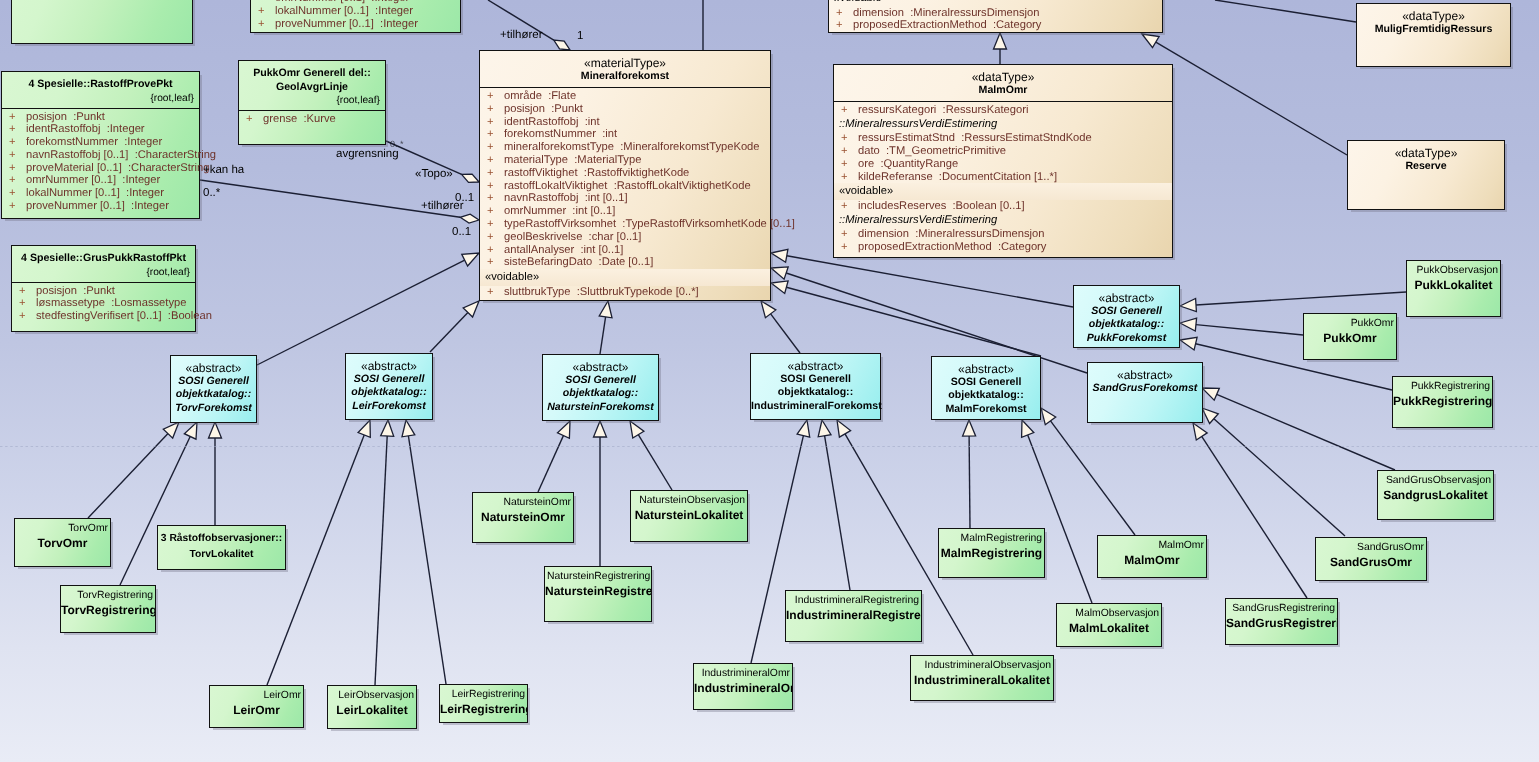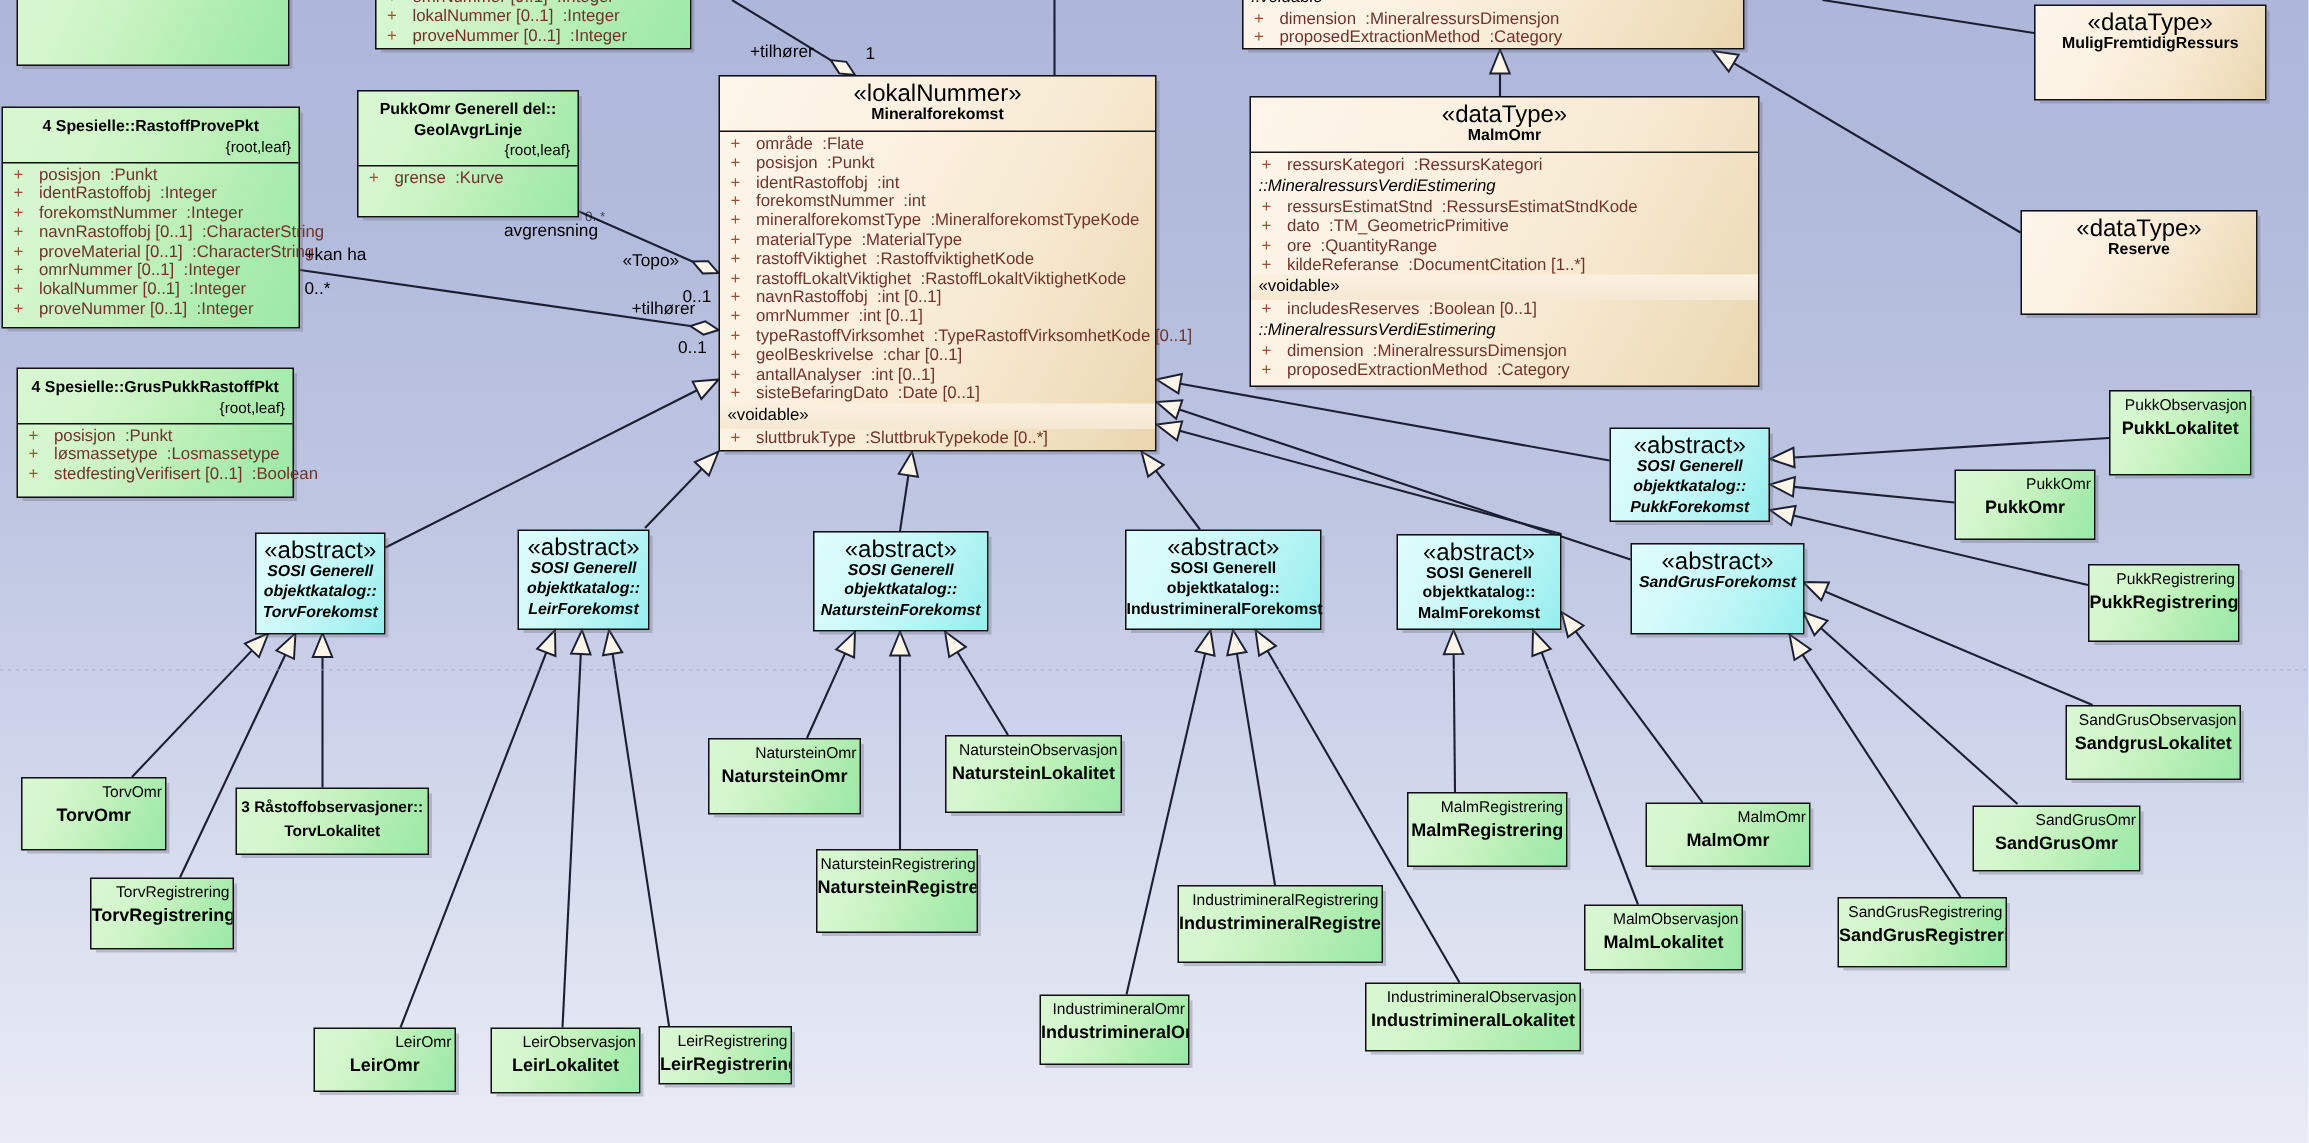--- a/index.html
+++ b/index.html
@@ -9,21 +9,21 @@
        -webkit-font-smoothing:antialiased;text-rendering:geometricPrecision;}
   #canvas{position:relative;width:1539px;height:762px;overflow:hidden;
      background:linear-gradient(180deg,#aeb6da 0%,#b4bcdd 22%,#bfc6e2 45%,#ced4ea 65%,#dfe3f1 85%,#e9ecf6 100%);}
   svg.links{position:absolute;left:0;top:0;width:1539px;height:762px;pointer-events:none;}
   .box{position:absolute;box-sizing:border-box;border:1px solid #111;
        box-shadow:3px 3px 0 -1px rgba(108,110,130,.35);}
   .g{background:linear-gradient(115deg,#d9f7d2 0%,#d4f6cd 25%,#c3f1bd 52%,#a9ecad 80%,#9ce8a8 100%);}
   .b{background:linear-gradient(118deg,#defcfc 0%,#d5fafa 28%,#bff6f6 58%,#a2f0f0 88%,#96eeee 100%);}
   .t{background:linear-gradient(118deg,#fdf5ea 0%,#fcf2e3 30%,#f7e9d1 62%,#eeddbb 88%,#e9d5ae 100%);}
   .hdr{text-align:center;padding-top:6px;}
-  .stereo{font-size:16px;line-height:12.5px;color:#000;}
+  .stereo{font-size:12px;line-height:12.5px;color:#000;}
   .nm{font-weight:bold;font-size:10.6px;line-height:13.5px;color:#000;white-space:nowrap;}
   .it{font-style:italic;}
   .rootleaf{text-align:right;font-size:10.2px;line-height:13px;padding:0 5px 3px 0;color:#000;}
   .sep{border-top:1px solid #111;}
   .attrs{padding:2px 0 3px 0;}
   .attr{font-size:11.2px;line-height:12.8px;color:#6e332b;white-space:nowrap;padding-left:7px;}
   .attr i{display:inline-block;width:17px;font-style:normal;color:#9a5232;}
   .grp{font-size:11.2px;line-height:15.5px;font-style:italic;color:#000;padding-left:5px;white-space:nowrap;}
   .void{font-size:11.2px;line-height:16.5px;padding-left:5px;color:#000;
         background:linear-gradient(180deg,#fbf0e0,#f6e8d2);}
@@ -234,21 +234,21 @@
       <div class="nm">GeolAvgrLinje</div>
     </div>
     <div class="rootleaf">{root,leaf}</div>
     <div class="sep attrs">
       <div class="attr"><i>+</i><span>grense&nbsp; :Kurve</span></div>
     </div>
   </div>
 
   <div class="box t" style="left:479px;top:50px;width:292px;height:251px;">
     <div class="hdr" style="padding-bottom:4px;">
-      <div class="stereo">«lokalNummer»</div>
+      <div class="stereo">«materialType»</div>
       <div class="nm">Mineralforekomst</div>
     </div>
     <div class="sep attrs">
       <div class="attr"><i>+</i><span>område&nbsp; :Flate</span></div>
       <div class="attr"><i>+</i><span>posisjon&nbsp; :Punkt</span></div>
       <div class="attr"><i>+</i><span>identRastoffobj&nbsp; :int</span></div>
       <div class="attr"><i>+</i><span>forekomstNummer&nbsp; :int</span></div>
       <div class="attr"><i>+</i><span>mineralforekomstType&nbsp; :MineralforekomstTypeKode</span></div>
       <div class="attr"><i>+</i><span>materialType&nbsp; :MaterialType</span></div>
       <div class="attr"><i>+</i><span>rastoffViktighet&nbsp; :RastoffviktighetKode</span></div>
@@ -380,21 +380,21 @@
   </div>
   <div class="box g sm" style="left:60px;top:585px;width:96px;height:48px;">
     <div class="st">TorvRegistrering</div>
     <div class="nmx">TorvRegistrering</div>
   </div>
 
   <div class="box g sm" style="left:209px;top:685px;width:95px;height:43px;">
     <div class="st">LeirOmr</div>
     <div class="nmx">LeirOmr</div>
   </div>
-  <div class="box g sm" style="left:327px;top:685px;width:100px;height:44px;">
+  <div class="box g sm" style="left:327px;top:685px;width:90px;height:44px;">
     <div class="st">LeirObservasjon</div>
     <div class="nmx">LeirLokalitet</div>
   </div>
   <div class="box g sm" style="left:439px;top:684px;width:89px;height:39px;">
     <div class="st">LeirRegistrering</div>
     <div class="nmx">LeirRegistrering</div>
   </div>
 
   <div class="box g sm" style="left:472px;top:492px;width:102px;height:51px;">
     <div class="st">NatursteinOmr</div>

